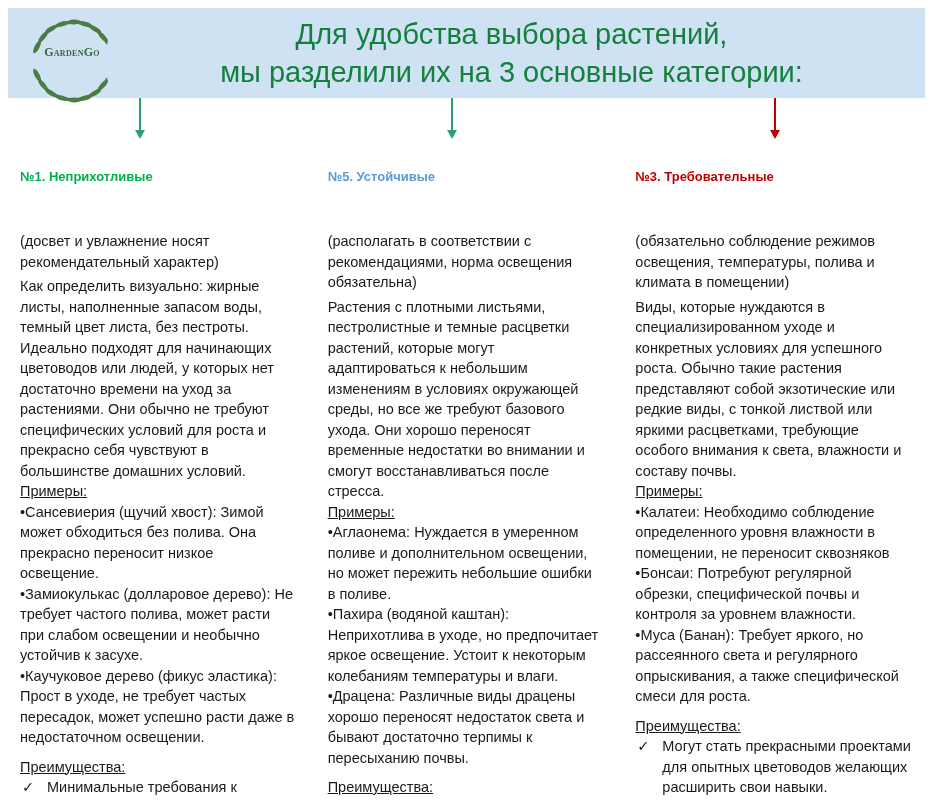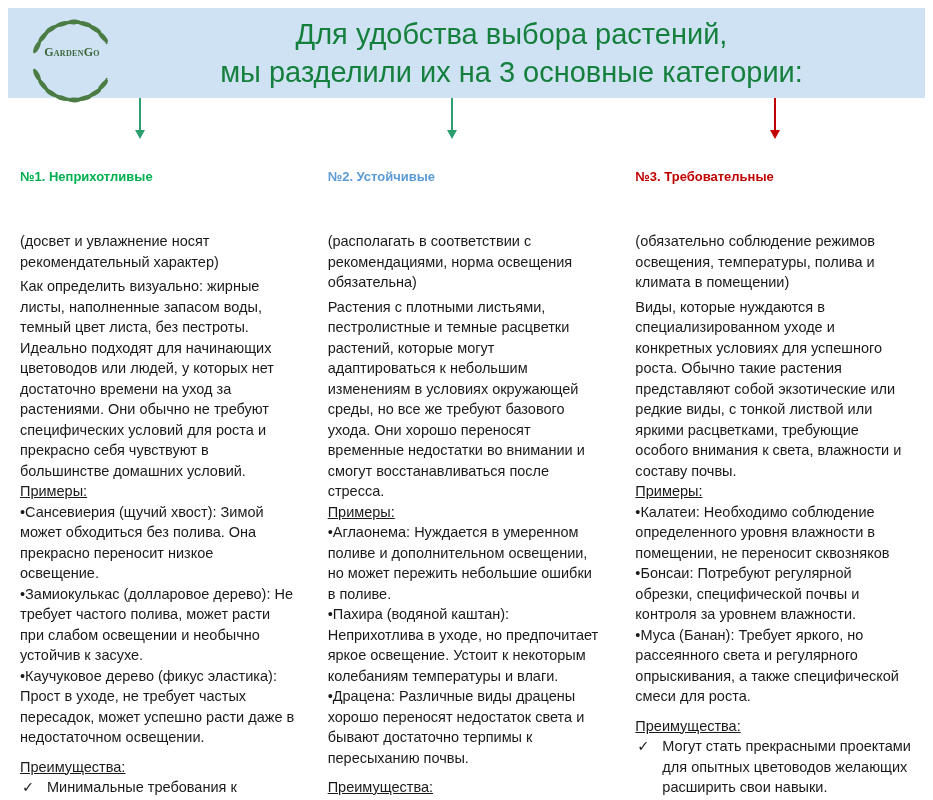--- a/index.html
+++ b/index.html
@@ -157,21 +157,21 @@
     <p class="list-label">Примеры:</p>
     <div class="bullet-item">Сансевиерия (щучий хвост): Зимой может обходиться без полива. Она прекрасно переносит низкое освещение.</div>
     <div class="bullet-item">Замиокулькас (долларовое дерево): Не требует частого полива, может расти при слабом освещении и необычно устойчив к засухе.</div>
     <div class="bullet-item">Каучуковое дерево (фикус эластика): Прост в уходе, не требует частых пересадок, может успешно расти даже в недостаточном освещении.</div>
     <p class="list-label adv">Преимущества:</p>
     <div class="check-item">Минимальные требования к освещению и влажности.</div>
 
   </section>
 
   <section class="col">
-    <h2 class="col-heading" style="color: rgb(91, 155, 213);">№2. Устойчивые</h2>
+    <h2 class="col-heading" style="color: rgb(91, 155, 213);">№5. Устойчивые</h2>
     <p class="col-subtitle">(располагать в соответствии с рекомендациями, норма освещения обязательна)</p>
     <p class="col-intro">Растения с плотными листьями, пестролистные и темные расцветки растений, которые могут адаптироваться к небольшим изменениям в условиях окружающей среды, но все же требуют базового ухода. Они хорошо переносят временные недостатки во внимании и смогут восстанавливаться после стресса.</p>
     <p class="list-label">Примеры:</p>
     <div class="bullet-item">Аглаонема: Нуждается в умеренном поливе и дополнительном освещении, но может пережить небольшие ошибки в поливе.</div>
     <div class="bullet-item">Пахира (водяной каштан): Неприхотлива в уходе, но предпочитает яркое освещение. Устоит к некоторым колебаниям температуры и влаги.</div>
     <div class="bullet-item">Драцена: Различные виды драцены хорошо переносят недостаток света и бывают достаточно терпимы к пересыханию почвы.</div>
     <p class="list-label adv">Преимущества:</p>
     <div class="check-item">Нуждаются в более внимательном уходе по сравнению с неприхотливыми растениями.</div>
 
   </section>

